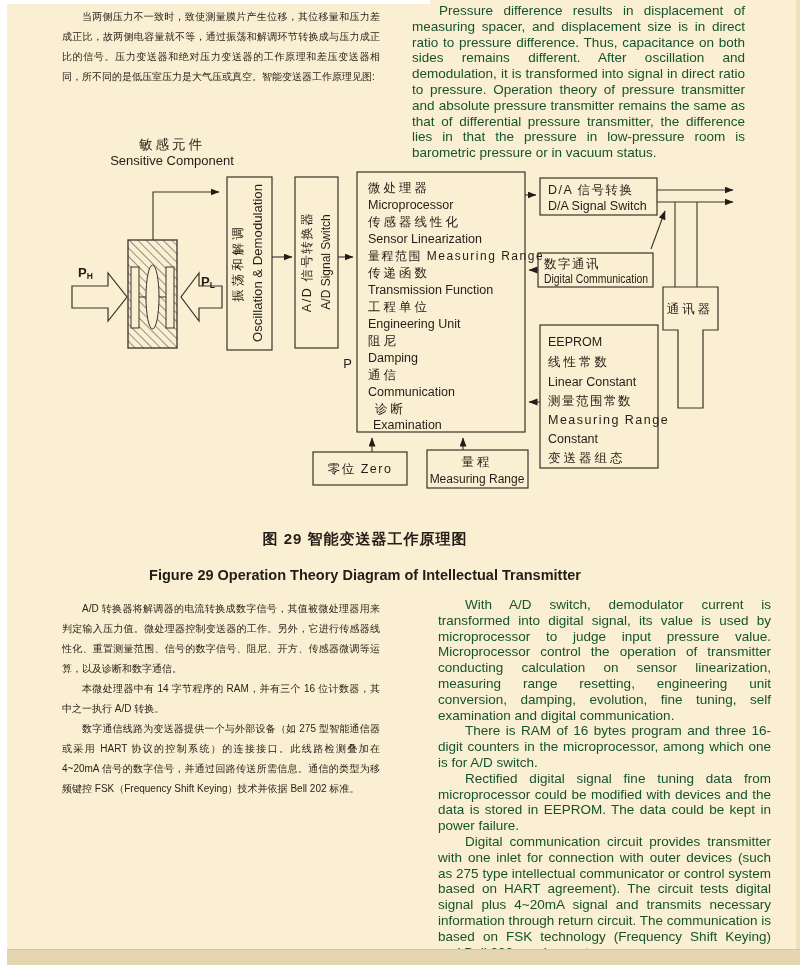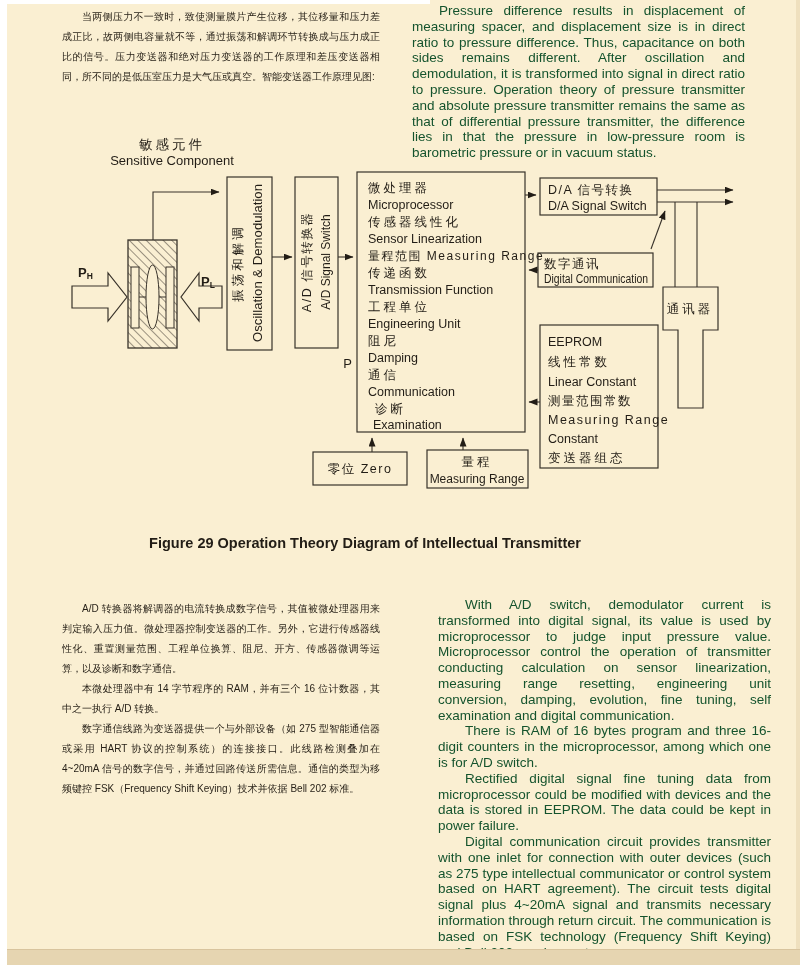--- a/index.html
+++ b/index.html
@@ -12,21 +12,21 @@
   .col{position:absolute;}
   .col p{margin:0; text-indent:2em; text-align:justify;}
   .cn{font-size:10px; line-height:20px; color:#241E15;}
   .en{font-size:13.5px; line-height:15.8px; color:#14532d; font-weight:500;}
   .col-tl{left:62px; top:7px;  width:318px;}
   .col-tr{left:412px; top:3px; width:333px;}
   .col-bl{left:62px; top:599px; width:318px;}
   .col-br{left:412px; top:597px; width:333px;margin-left:26px;}
   .caption{position:absolute; left:0; top:528px; width:730px; text-align:center; font-weight:bold;}
   .caption .cap-cn{font-size:15px; letter-spacing:1px; line-height:21px; margin:0;}
-  .caption .cap-en{font-size:14.5px; line-height:21px; margin:5px;}
+  .caption .cap-en{font-size:14.5px; line-height:21px; margin:16px;}
   svg.diagram{position:absolute; left:0; top:0; pointer-events:none;}
   svg text{fill:#221D16; font-family:"Liberation Sans", sans-serif;}
   .zh{letter-spacing:3px;}
   .zh1{letter-spacing:1.5px;}
   .boxline{fill:none; stroke:#38322A; stroke-width:1.2;}
   .wire{fill:none; stroke:#38322A; stroke-width:1.1;}
   .hollow{fill:#FAEFD2; stroke:#38322A; stroke-width:1.2;}
 </style>
 </head>
 <body>
@@ -160,25 +160,26 @@
       <path class="wire" d="M657,202 H733" marker-end="url(#arw)"></path>
       <path class="wire" d="M651,249 L665,211" marker-end="url(#arw)"></path>
       <path class="wire" d="M372,452 V438" marker-end="url(#arw)"></path>
       <path class="wire" d="M463,450 V438" marker-end="url(#arw)"></path>
       <path class="wire" d="M675,202 V287"></path>
       <path class="wire" d="M697,202 V287"></path>
     </g>
   </svg>
 
   <div class="caption">
+    <p class="cap-cn">图 29 智能变送器工作原理图</p>
     <p class="cap-en">Figure 29 Operation Theory Diagram of Intellectual Transmitter</p>
   </div>
 
   <div class="col col-bl cn">
-    <p>A/D 转换器将解调器的电流转换成数字信号，其值被微处理器用来判定输入压力值。微处理器控制变送器的工作。另外，它进行传感器线性化、重置测量范围、工程单位换算、阻尼、开方、传感器微调等运算，以及诊断和数字通信。</p>
+    <p>A/D 转换器将解调器的电流转换成数字信号，其值被微处理器用来判定输入压力值。微处理器控制变送器的工作。另外，它进行传感器线性化、重置测量范围、信号的数字信号、阻尼、开方、传感器微调等运算，以及诊断和数字通信。</p>
     <p>本微处理器中有 14 字节程序的 RAM，并有三个 16 位计数器，其中之一执行 A/D 转换。</p>
     <p>数字通信线路为变送器提供一个与外部设备（如 275 型智能通信器或采用 HART 协议的控制系统）的连接接口。此线路检测叠加在 4~20mA 信号的数字信号，并通过回路传送所需信息。通信的类型为移频键控 FSK（Frequency Shift Keying）技术并依据 Bell 202 标准。</p>
   </div>
   <div class="col col-br en">
     <p>With A/D switch, demodulator current is transformed into digital signal, its value is used by microprocessor to judge input pressure value. Microprocessor control the operation of transmitter conducting calculation on sensor linearization, measuring range resetting, engineering unit conversion, damping, evolution, fine tuning, self examination and digital communication.</p>
     <p>There is RAM of 16 bytes program and three 16-digit counters in the microprocessor, among which one is for A/D switch.</p>
     <p>Rectified digital signal fine tuning data from microprocessor could be modified with devices and the data is stored in EEPROM. The data could be kept in power failure.</p>
     <p>Digital communication circuit provides transmitter with one inlet for connection with outer devices (such as 275 type intellectual communicator or control system based on HART agreement). The circuit tests digital signal plus 4~20mA signal and transmits necessary information through return circuit. The communication is based on FSK technology (Frequency Shift Keying) and Bell 202 requirements.</p>
   </div>
 

